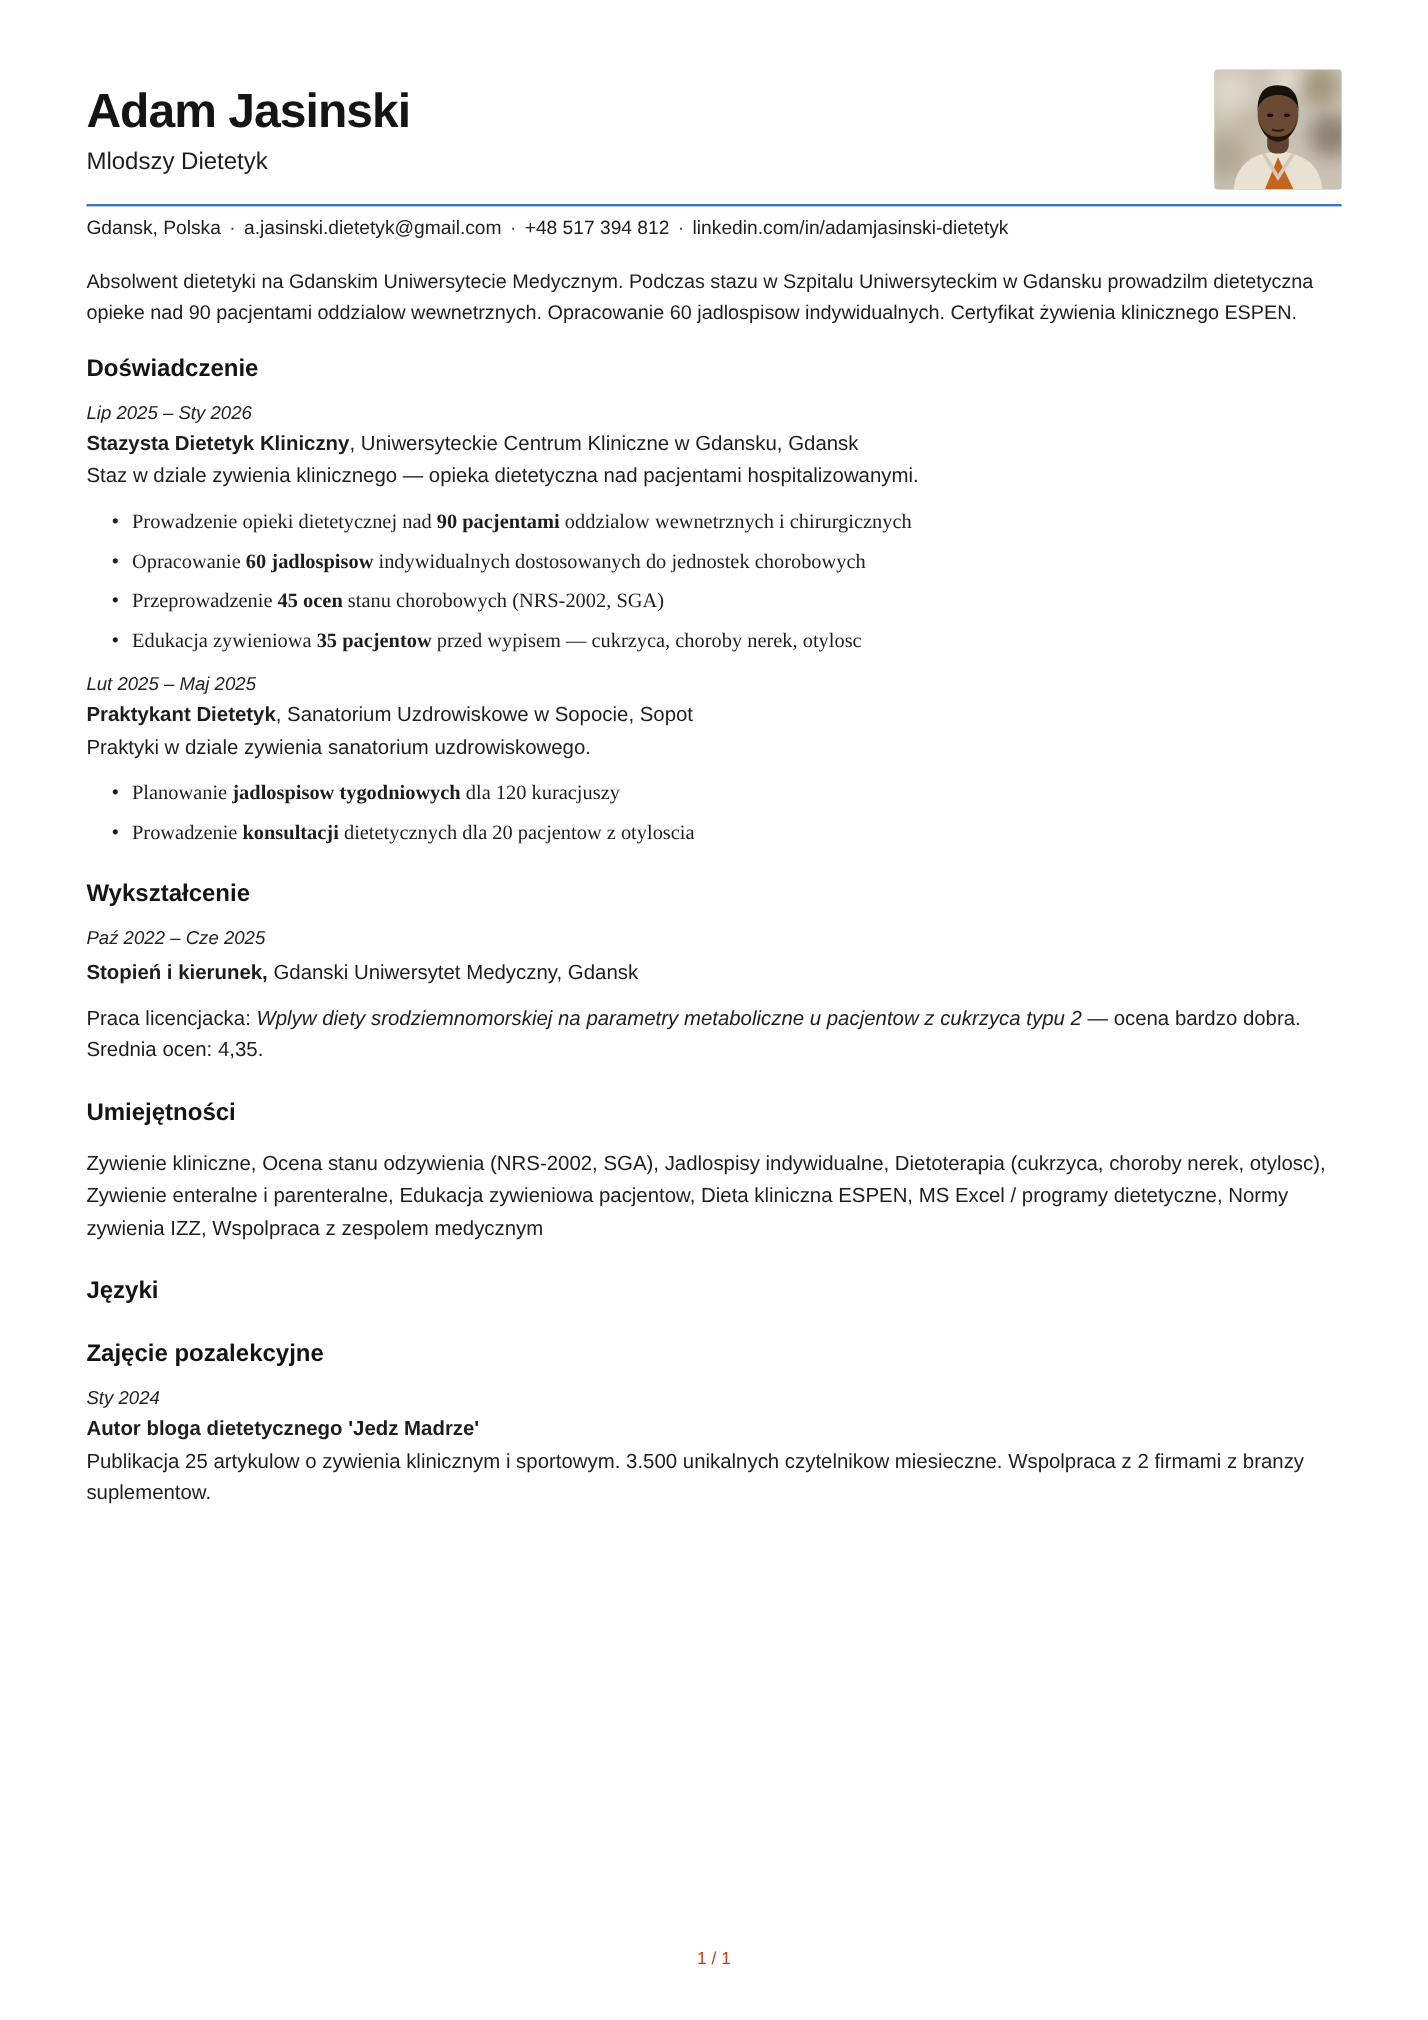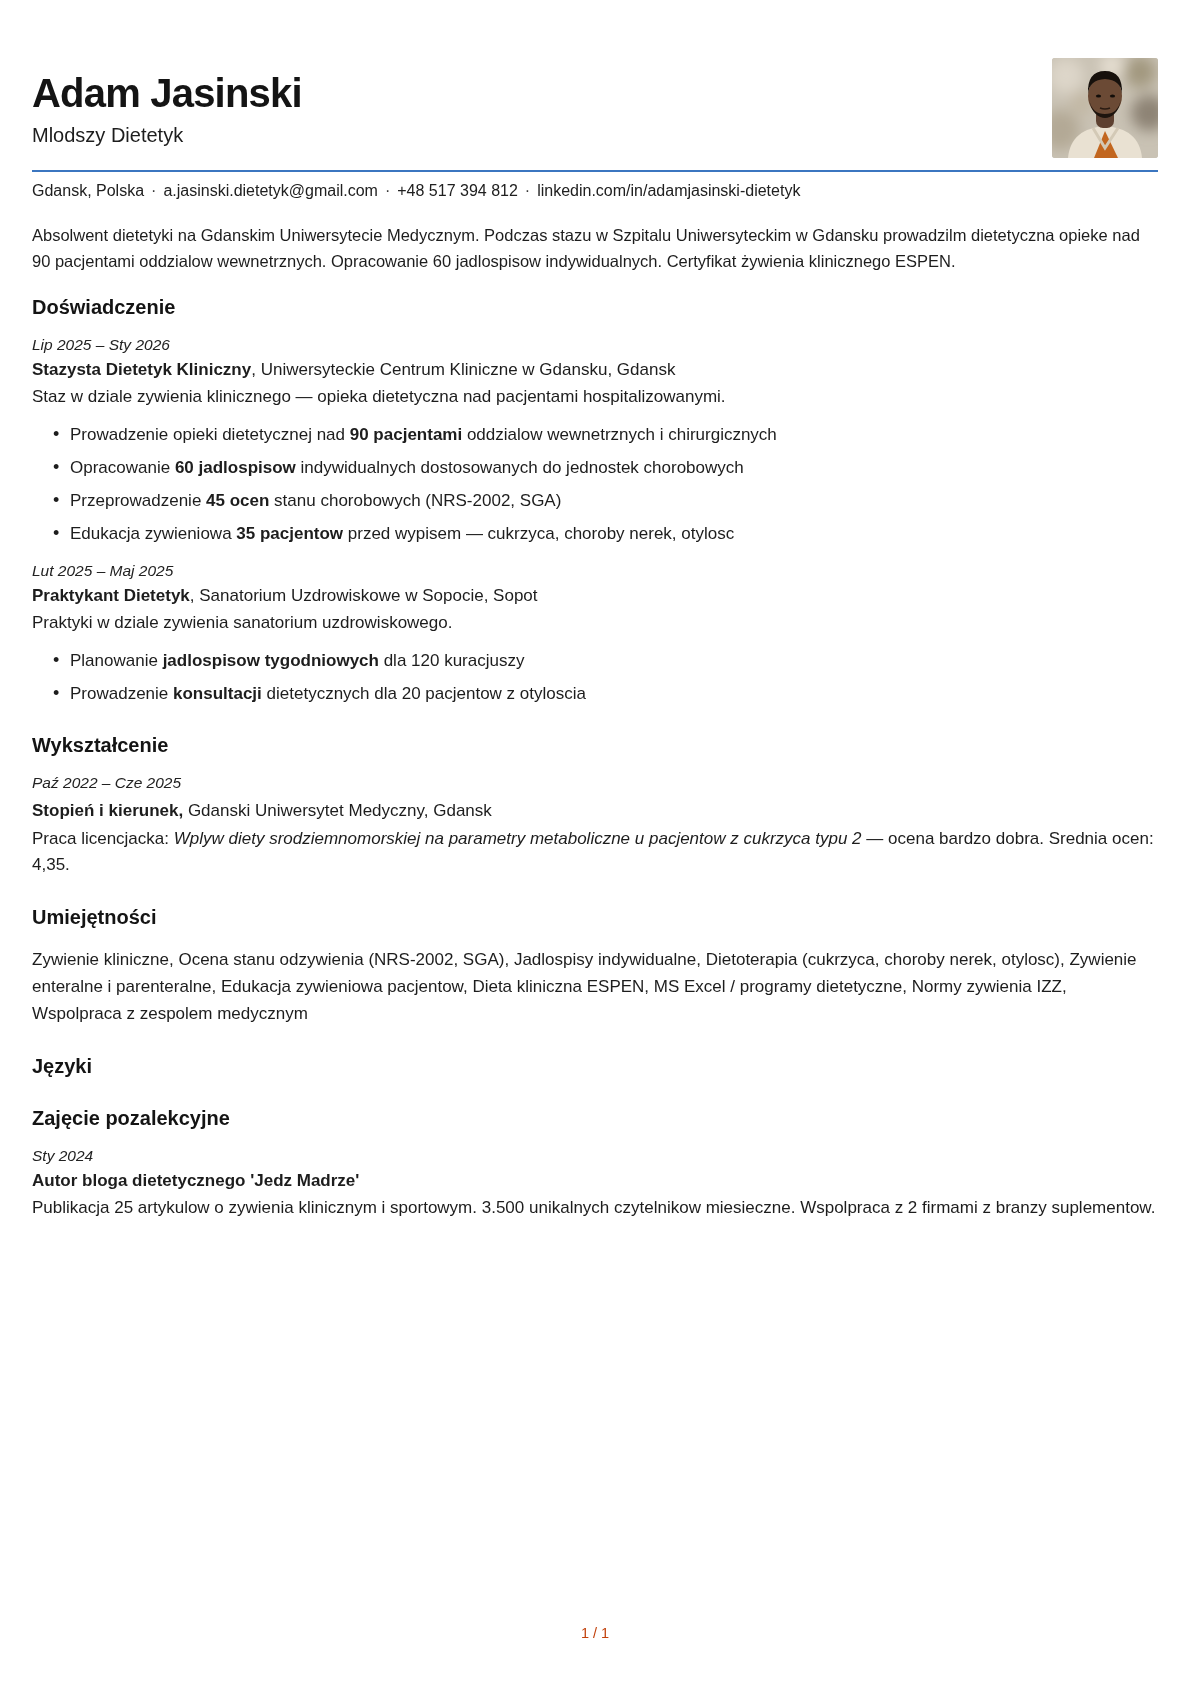--- a/index.html
+++ b/index.html
@@ -4,21 +4,21 @@
 <style>
   * { margin:0; padding:0; box-sizing:border-box; }
   html,body { background:#ffffff; }
   body {
     width:1190px; height:1683px;
     font-family:"Liberation Sans", sans-serif;
     color:#1d1d1d;
     position:relative;
     overflow:hidden;
   }
-  .page { position:relative; width:1190px; height:1683px; padding:58px 32px 0; background:#fff; }
+  .page { position:relative; width:1190px; height:1683px; padding:58px 72px 0; background:#fff; }
 
   .header-row { display:flex; justify-content:space-between; align-items:flex-start; }
   .name { font-size:40px; font-weight:700; letter-spacing:-0.8px; color:#141414; margin-top:12px; line-height:1.15; }
   .subtitle { font-size:20px; margin-top:8px; color:#1d1d1d; }
   .photo { width:106px; height:100px; border-radius:3px; overflow:hidden; flex-shrink:0; background:#c9c2b6; }
   .photo svg { display:block; width:100%; height:100%; }
 
   .divider { margin-top:12px; border-top:2px solid #3b76c0; }
 
   .contact { margin-top:10px; font-size:16px; color:#202020; }
@@ -28,25 +28,25 @@
 
   h2 { font-size:20px; font-weight:700; color:#141414; margin-top:20px; line-height:1.3; }
   .gap-lg { margin-top:26px; }
 
   .date { margin-top:16px; font-size:15.5px; font-style:italic; color:#222; }
   .role { margin-top:6px; font-size:17px; }
   .role .b, .b { font-weight:700; }
   .desc { margin-top:4px; font-size:17px; line-height:25px; }
 
   ul.bullets { list-style:none; margin:14px 0 4px 21px; }
-  ul.bullets li { position:relative; padding-left:17px; font-size:17px; line-height:24px; margin-bottom:9px; }
+  ul.bullets li { position:relative; padding-left:17px; font-size:17px; line-height:24px; margin-bottom:9px;font-family:Liberation Serif, serif; }
   ul.bullets li::before { content:"\2022"; position:absolute; left:0; top:-1px; font-size:18px; }
 
   .edu-line { margin-top:6px; font-size:17px; line-height:26px; }
-  .thesis { margin-top:2px; font-size:17px; line-height:26px; }
+  .thesis { margin-top:12px; font-size:17px; line-height:26px; }
   .thesis .it { font-style:italic; }
 
   .body-text { margin-top:16px; font-size:17px; line-height:27px; }
 
   .activity-title { margin-top:6px; font-size:17px; font-weight:700; }
   .activity-desc { margin-top:4px; font-size:17px; line-height:26px; }
 
   .footer { position:absolute; left:0; bottom:42px; width:100%; text-align:center; font-size:14.5px; color:#c2410c;margin-top:12px; }
 </style>
 </head>

